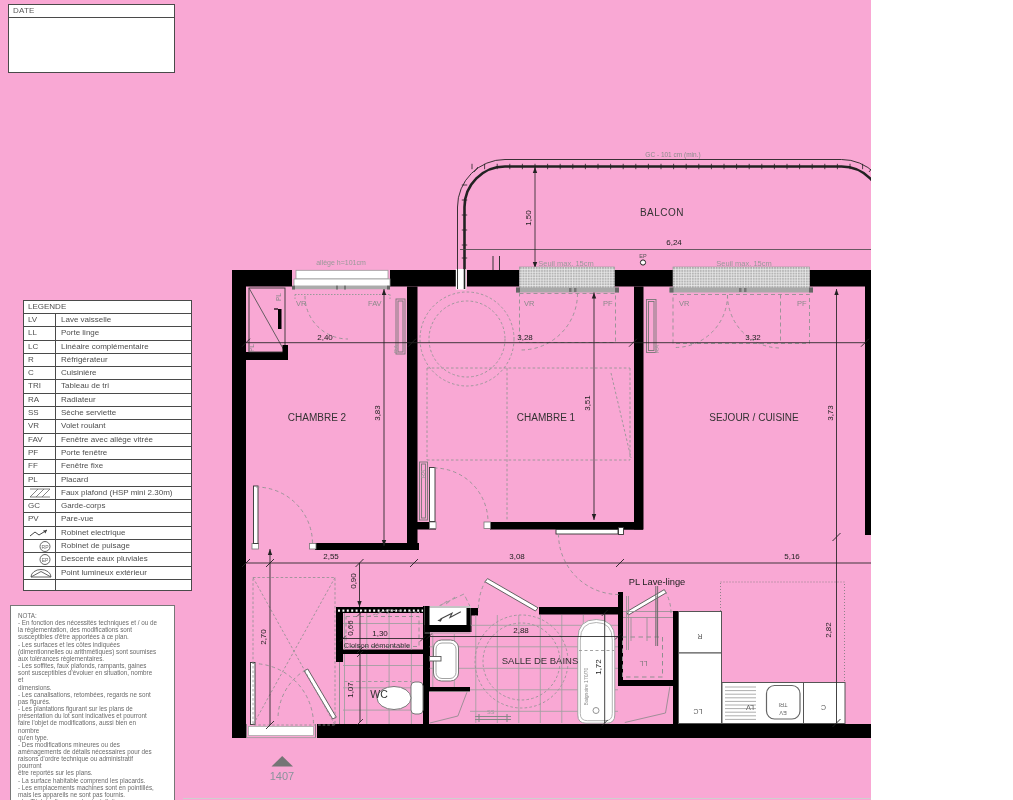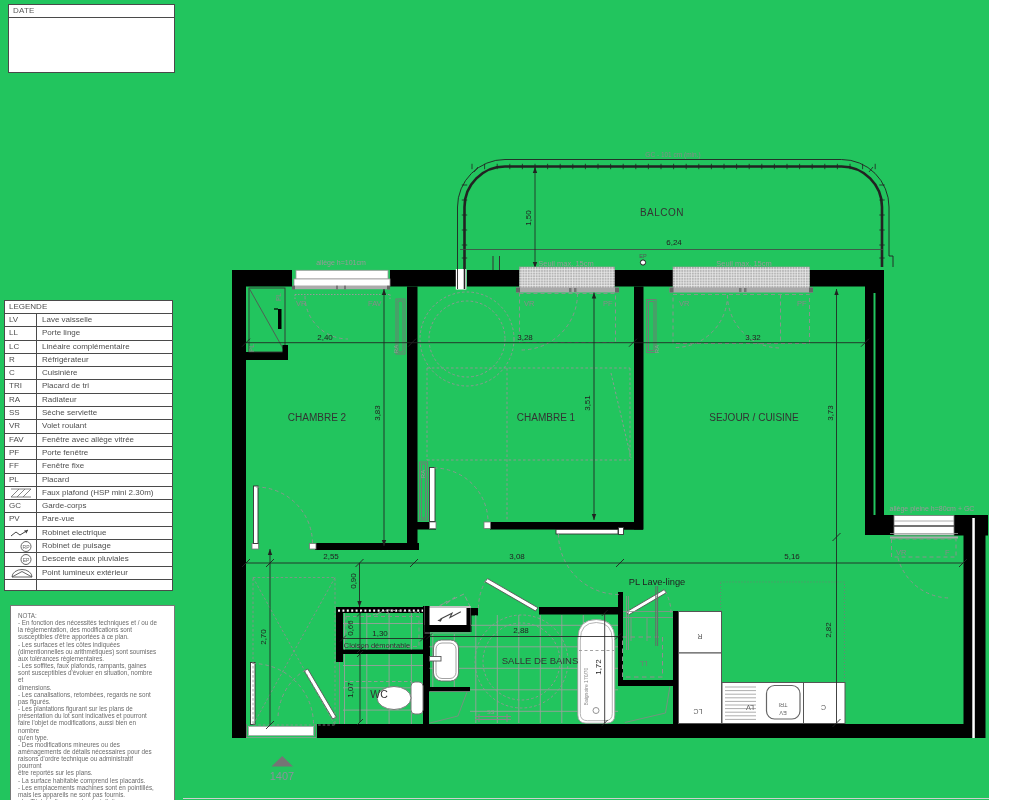--- a/index.html
+++ b/index.html
@@ -1,21 +1,21 @@
 <!DOCTYPE html>
 <html><head>
 <meta charset="utf-8">
 <style>
   html,body{margin:0;padding:0;background:#fff;}
-  #page{position:relative;width:989px;height:800px;overflow:hidden;background:#22c55e;
-        font-family:"Liberation Sans", sans-serif;}
+  #page{position:relative;width:835px;height:800px;overflow:hidden;background:#f9a8d4;
+        font-family:"Liberation Sans", sans-serif;padding-left:36px;}
   .box{position:absolute;border:1px solid #4a4a4a;box-sizing:border-box;background:#fff;}
   .hdr{height:12px;border-bottom:1px solid #4a4a4a;font-size:8px;color:#5a5a5a;
        line-height:12px;padding-left:4px;letter-spacing:.2px;}
-  #legend{position:absolute;left:4px;top:300px;width:169px;height:291px;
+  #legend{position:absolute;left:23px;top:300px;width:169px;height:291px;
           border:1px solid #4a4a4a;box-sizing:border-box;background:#fff;}
   .lrow{position:relative;height:13.3px;border-top:1px solid #4a4a4a;box-sizing:border-box;
         font-size:8px;color:#4f4f4f;line-height:12.5px;white-space:nowrap;}
   .lab{position:absolute;left:4px;top:0;width:27px;}
   .ldiv{position:absolute;left:31px;top:0;bottom:0;border-left:1px solid #4a4a4a;}
   .ldes{position:absolute;left:37px;top:0;}
   #nota{position:absolute;left:10px;top:605px;width:165px;height:220px;
         border:1px solid #777;box-sizing:border-box;background:#fff;
         font-size:6.3px;line-height:7.15px;color:#6a6a6a;padding:6px 4px 0 7px;}
   #plansvg{position:absolute;left:0;top:0;}
@@ -56,21 +56,21 @@
         <span class="ldes">Réfrigérateur</span>
       </div>
     <div class="lrow">
         <span class="lab">C</span>
         <span class="ldiv"></span>
         <span class="ldes">Cuisinière</span>
       </div>
     <div class="lrow">
         <span class="lab">TRI</span>
         <span class="ldiv"></span>
-        <span class="ldes">Placard de tri</span>
+        <span class="ldes">Tableau de tri</span>
       </div>
     <div class="lrow">
         <span class="lab">RA</span>
         <span class="ldiv"></span>
         <span class="ldes">Radiateur</span>
       </div>
     <div class="lrow">
         <span class="lab">SS</span>
         <span class="ldiv"></span>
         <span class="ldes">Sèche serviette</span>

